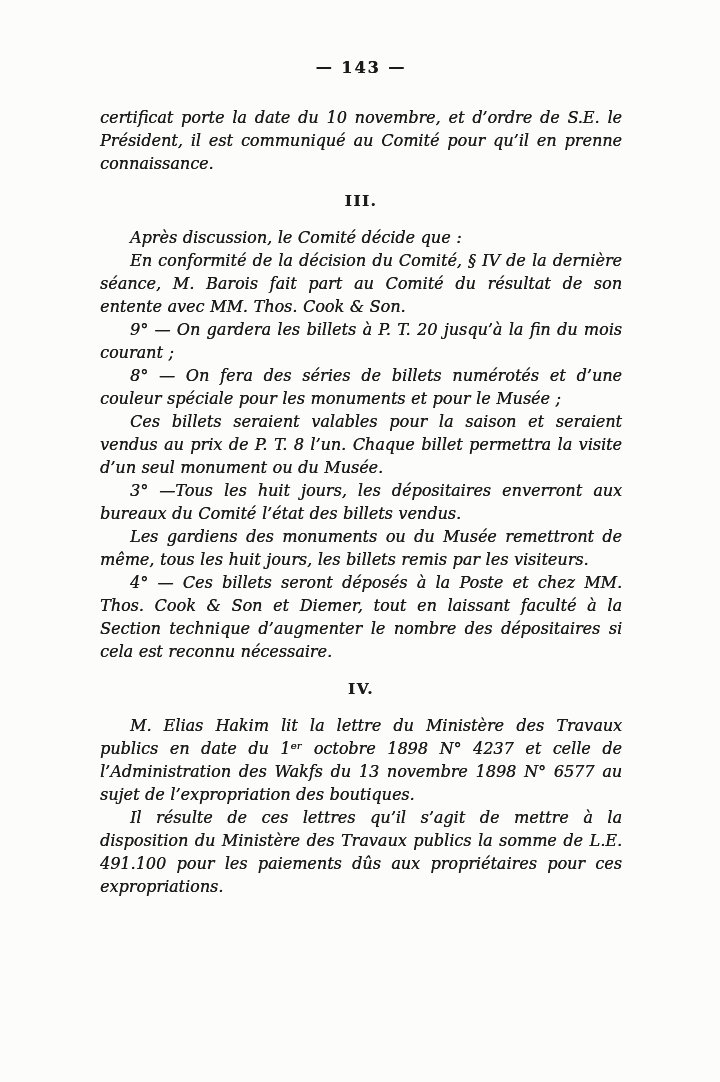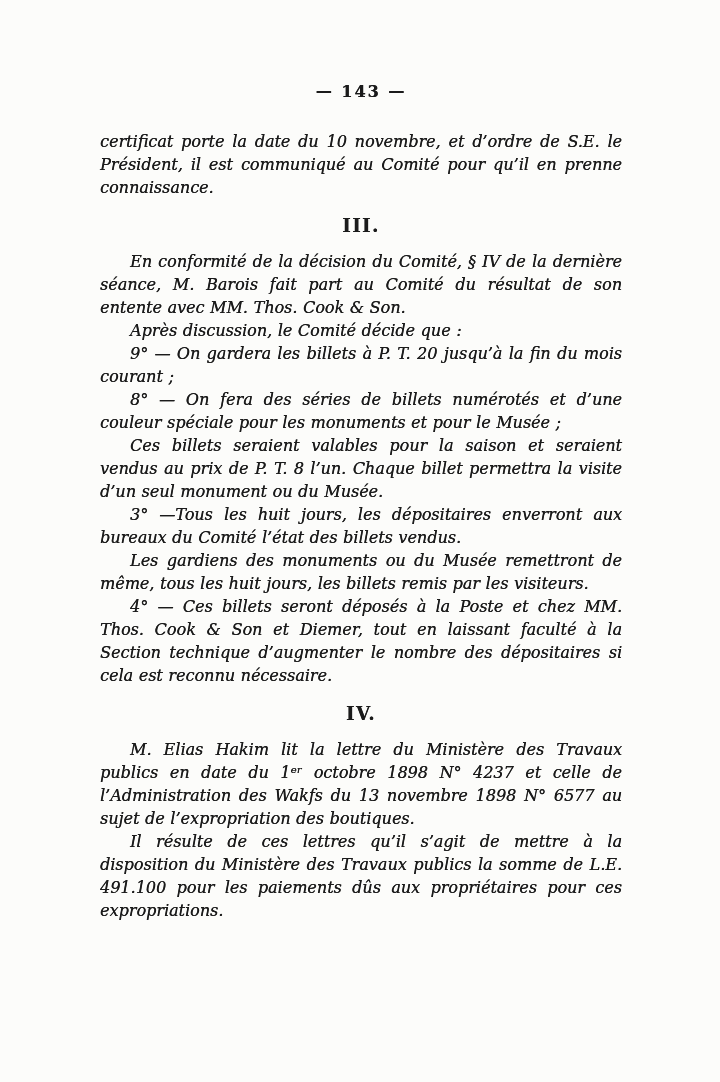--- a/index.html
+++ b/index.html
@@ -7,21 +7,21 @@
     padding: 0;
     background: #f4f3f0;
   }
   .page {
     position: relative;
     width: 720px;
     height: 1082px;
     margin: 0 auto;
     background: #fcfcfa;
     box-sizing: border-box;
-    padding: 80px 98px 0 100px;
+    padding: 56px 98px 0 100px;
     color: #1b1b1b;
     font-family: "DejaVu Serif", "Liberation Serif", serif;
     font-size: 16px;
     line-height: 23px;
     font-weight: 500;
     text-shadow: 0.25px 0 0 currentColor;
   }
   .page-number {
     text-align: center;
     margin: 0 0 27px 0;
@@ -33,39 +33,39 @@
     text-align: justify;
     text-indent: 30px;
     word-spacing: 0.5px;
     font-style: italic;
   }
   .para.no-indent {
     text-indent: 0;
   }
   .section-heading {
     text-align: center;
-    font-size: 18px;
+    font-size: 15px;
     font-weight: 700;
     letter-spacing: 1.5px;
     margin: 15px 0 13px 0;
   }
 </style>
 </head>
 <body>
 
 <div class="page">
 
   <div class="page-number">— 143 —</div>
 
   <p class="para no-indent">certificat porte la date du 10 novembre, et d’ordre de S.E. le Président, il est communiqué au Comité pour qu’il en prenne connaissance.</p>
 
   <h2 class="section-heading">III.</h2>
 
+  <p class="para">Après discussion, le Comité décide que :</p>
   <p class="para">En conformité de la décision du Comité, § IV de la dernière séance, M. Barois fait part au Comité du résultat de son entente avec MM. Thos. Cook &amp; Son.</p>
-  <p class="para">Après discussion, le Comité décide que :</p>
   <p class="para">9° — On gardera les billets à P. T. 20 jusqu’à la fin du mois courant ;</p>
   <p class="para">8° — On fera des séries de billets numérotés et d’une couleur spéciale pour les monuments et pour le Musée ;</p>
   <p class="para">Ces billets seraient valables pour la saison et seraient vendus au prix de P. T. 8 l’un. Chaque billet permettra la visite d’un seul monument ou du Musée.</p>
   <p class="para">3° —Tous les huit jours, les dépositaires enverront aux bureaux du Comité l’état des billets vendus.</p>
   <p class="para">Les gardiens des monuments ou du Musée remettront de même, tous les huit jours, les billets remis par les visiteurs.</p>
   <p class="para">4° — Ces billets seront déposés à la Poste et chez MM. Thos. Cook &amp; Son et Diemer, tout en laissant faculté à la Section technique d’augmenter le nombre des dépositaires si cela est reconnu nécessaire.</p>
 
   <h2 class="section-heading">IV.</h2>
 
   <p class="para">M. Elias Hakim lit la lettre du Ministère des Travaux publics en date du 1ᵉʳ octobre 1898 N° 4237 et celle de l’Administration des Wakfs du 13 novembre 1898 N° 6577 au sujet de l’expropriation des boutiques.</p>

